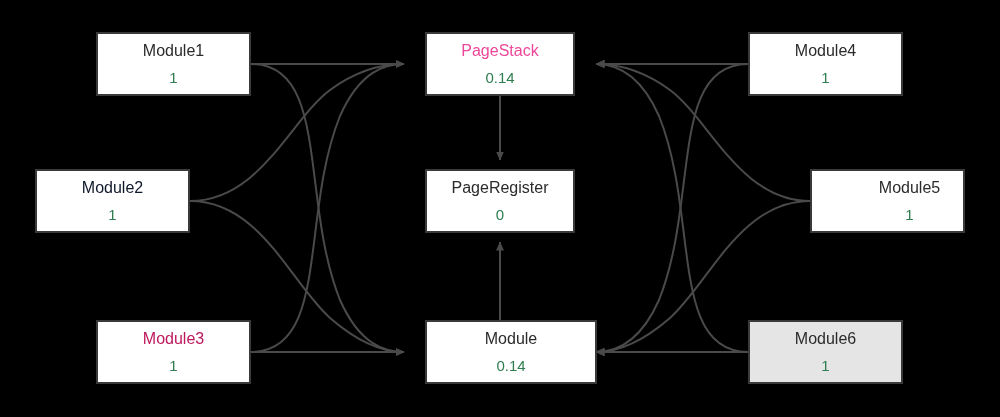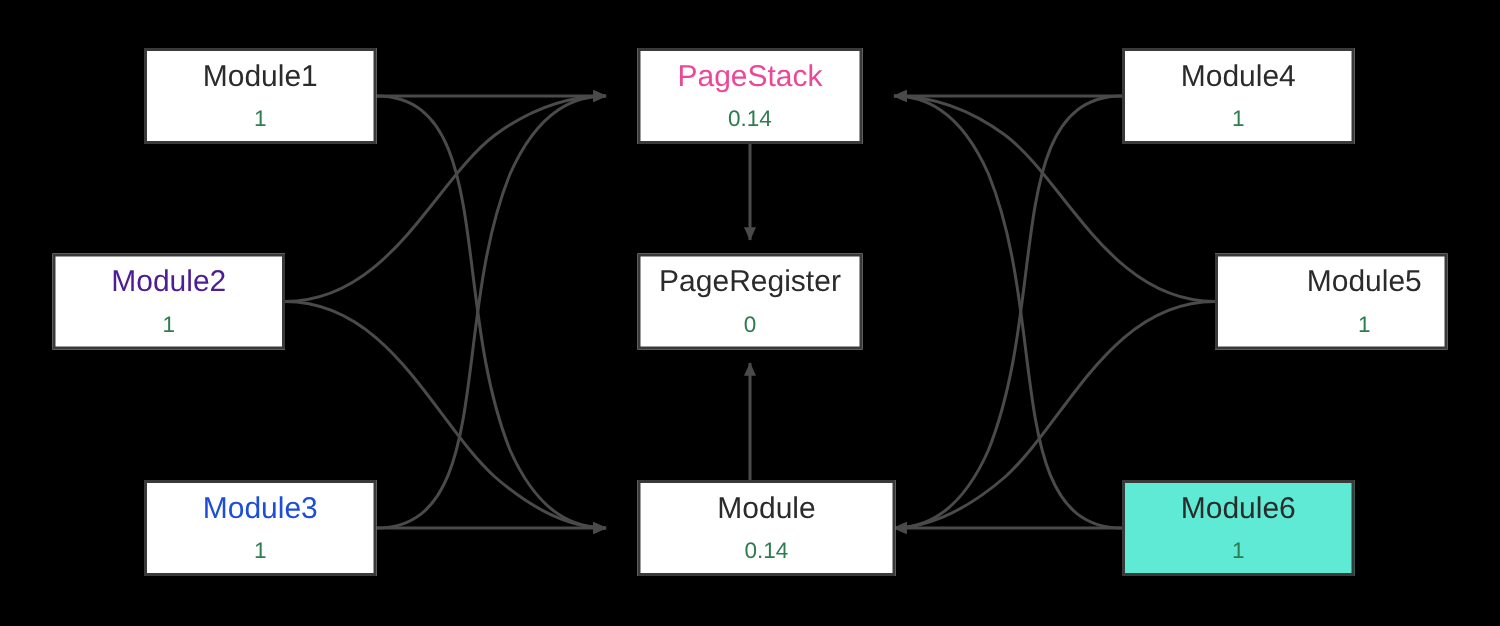--- a/index.html
+++ b/index.html
@@ -27,21 +27,21 @@
     box-sizing: border-box;
     background: #ffffff;
     border: 2px solid #3a3a3a;
     display: flex;
     flex-direction: column;
     align-items: center;
     justify-content: center;
     z-index: 3;
   }
   .node-label {
-    font-size: 20px;
+    font-size: 16px;
     color: #2b2b2b;
     line-height: 1.1;
     margin-bottom: 10px;
     white-space: nowrap;
   }
   .node-value {
     font-size: 15px;
     color: #2e7d4f;
     line-height: 1.1;
     white-space: nowrap;
@@ -73,25 +73,25 @@
         <path d="M 500 96 L 500 160" fill="none" stroke="#4a4a4a" stroke-width="2" marker-end="url(#arrowhead)"></path>
         <path d="M 500 320 L 500 242" fill="none" stroke="#4a4a4a" stroke-width="2" marker-end="url(#arrowhead)"></path>
       </g>
   </svg>
   <div id="node-group">
       <div class="node" style="left: 96px; top: 32px; width: 155px; height: 64px; background: rgb(255, 255, 255); border-color: rgb(58, 58, 58);">
         <div class="node-label" style="color: rgb(43, 43, 43);">Module1</div>
         <div class="node-value" style="color: rgb(46, 125, 79);">1</div>
       </div>
       <div class="node" style="left: 35px; top: 169px; width: 155px; height: 64px; background: rgb(255, 255, 255); border-color: rgb(58, 58, 58);">
-        <div class="node-label" style="color: #4c1d95;">Module2</div>
+        <div class="node-label" style="color: #0f172a;">Module2</div>
         <div class="node-value" style="color: rgb(46, 125, 79);">1</div>
       </div>
       <div class="node" style="left: 96px; top: 320px; width: 155px; height: 64px; background: rgb(255, 255, 255); border-color: rgb(58, 58, 58);">
-        <div class="node-label" style="color: #1d4ed8;">Module3</div>
+        <div class="node-label" style="color: #be185d;">Module3</div>
         <div class="node-value" style="color: rgb(46, 125, 79);">1</div>
       </div>
       <div class="node" style="left: 425px; top: 32px; width: 150px; height: 64px; background: rgb(255, 255, 255); border-color: rgb(58, 58, 58);">
         <div class="node-label" style="color: #ec4899;">PageStack</div>
         <div class="node-value" style="color: rgb(46, 125, 79);">0.14</div>
       </div>
       <div class="node" style="left: 425px; top: 169px; width: 150px; height: 64px; background: rgb(255, 255, 255); border-color: rgb(58, 58, 58); justify-content: center;">
         <div class="node-label" style="color: rgb(43, 43, 43);">PageRegister</div>
         <div class="node-value" style="color: rgb(46, 125, 79);">0</div>
       </div>
@@ -100,18 +100,18 @@
         <div class="node-value" style="color: rgb(46, 125, 79);">0.14</div>
       </div>
       <div class="node" style="left: 748px; top: 32px; width: 155px; height: 64px; background: rgb(255, 255, 255); border-color: rgb(58, 58, 58);">
         <div class="node-label" style="color: rgb(43, 43, 43);">Module4</div>
         <div class="node-value" style="color: rgb(46, 125, 79);">1</div>
       </div>
       <div class="node" style="left: 810px; top: 169px; width: 155px; height: 64px; background: rgb(255, 255, 255); border-color: rgb(58, 58, 58); padding-left: 44px;">
         <div class="node-label" style="color: rgb(43, 43, 43);">Module5</div>
         <div class="node-value" style="color: rgb(46, 125, 79);">1</div>
       </div>
-      <div class="node" style="left: 748px; top: 320px; width: 155px; height: 64px; background: #5eead4; border-color: rgb(58, 58, 58); text-align: center;">
+      <div class="node" style="left: 748px; top: 320px; width: 155px; height: 64px; background: #e5e5e5; border-color: rgb(58, 58, 58); text-align: center;">
         <div class="node-label" style="color: rgb(43, 43, 43);">Module6</div>
         <div class="node-value" style="color: rgb(46, 125, 79);">1</div>
       </div>
     </div>
 </div>
 
 </body></html>

